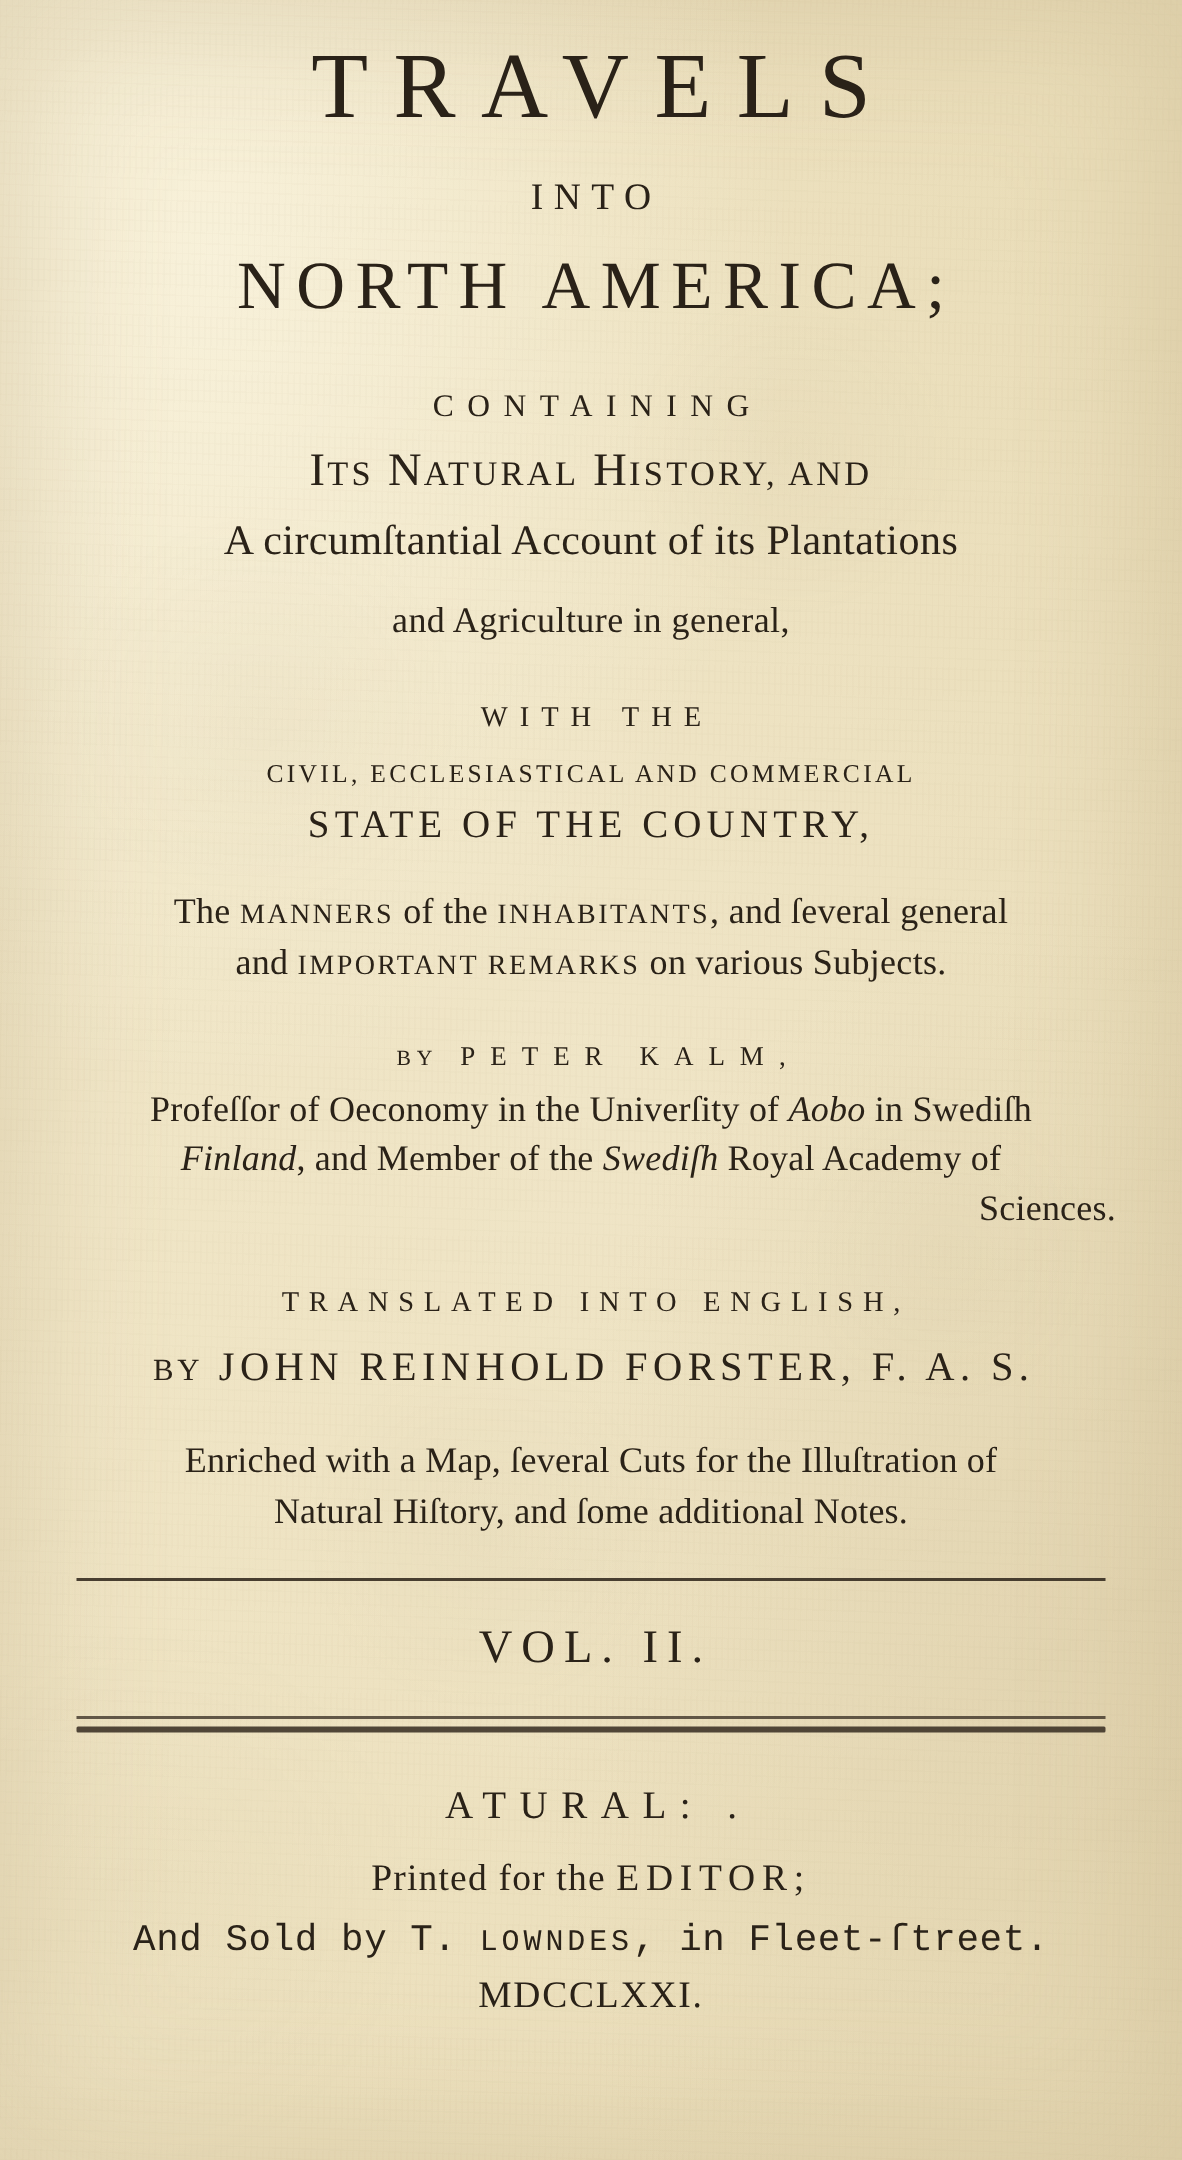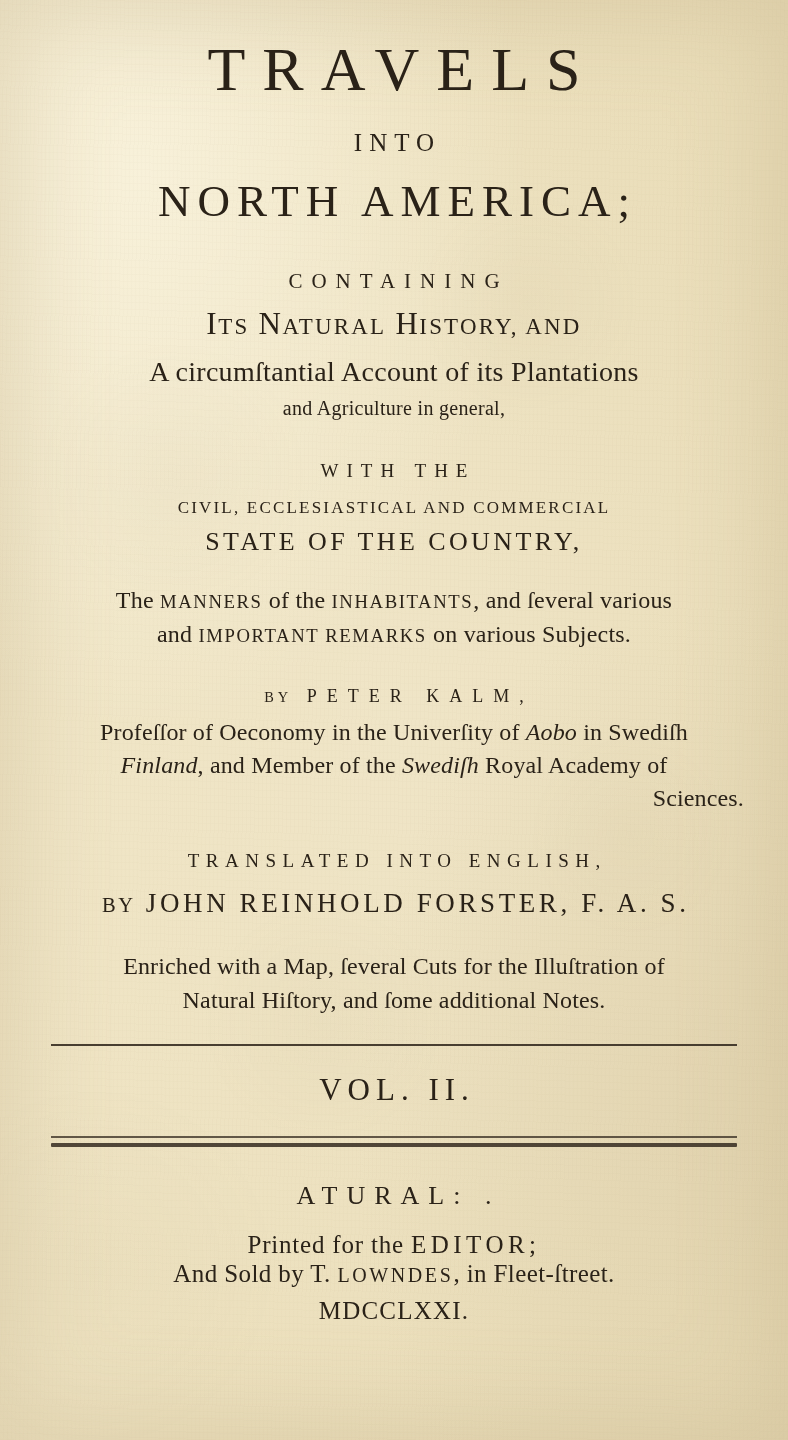--- a/index.html
+++ b/index.html
@@ -50,21 +50,21 @@
     inset: 0;
     pointer-events: none;
     box-shadow: inset 0 0 90px 18px rgba(190,170,128,0.30);
   }
 
   .content {
     position: relative;
     z-index: 3;
     width: 700px;
     margin: 0 auto;
-    padding-top: 36px;
+    padding-top: 25px;
     text-align: center;
   }
 
   .ln {
     display: block;
     white-space: nowrap;
     text-rendering: optimizeLegibility;
   }
 
   
@@ -107,22 +107,22 @@
   }
   .natural-history .sc { font-size: 0.74em; letter-spacing: 2.2px; }
   .natural-history .cap { font-size: 1em; }
 
   .circumstantial {
     font-size: 28px;
     margin-top: 14px;
     letter-spacing: 0.3px;
   }
   .agriculture {
-    font-size: 20px;
-    margin-top: 9px;
+    font-size: 24px;
+    margin-top: 24px;
     letter-spacing: 0.3px;
   }
 
   
   .blk-civil { margin-top: 40px; }
 
   .with-the {
     font-size: 19px;
     letter-spacing: 8px;
     text-indent: 8px;
@@ -224,22 +224,23 @@
 
   .printed {
     font-size: 25px;
     margin-top: 20px;
     letter-spacing: 0.8px;
   }
   .printed .spaced { letter-spacing: 4.5px; }
 
   .sold {
     font-size: 25px;
-    margin-top: 1px;
+    margin-top: 12px;
     letter-spacing: 0.4px;
+    font-family: Liberation Mono, monospace;
   }
   .sold .sc { font-size: 0.80em; letter-spacing: 2.6px; }
 
   .year {
     font-size: 25px;
     margin-top: 9px;
     letter-spacing: 1.2px;
   }
 </style>
 </head>
@@ -265,21 +266,21 @@
       <div class="ln agriculture">and Agriculture in general,</div>
     </div>
 
     <div class="blk-civil">
       <div class="ln with-the">WITH THE</div>
       <div class="ln civil-line">CIVIL, ECCLESIASTICAL AND COMMERCIAL</div>
       <div class="ln state-line">STATE OF THE COUNTRY,</div>
     </div>
 
     <div class="blk-manners">
-      <div class="ln manners-1"><span>The </span><span class="sc">MANNERS</span><span> of the </span><span class="sc">INHABITANTS</span><span>, and ſeveral various</span></div>
+      <div class="ln manners-1"><span>The </span><span class="sc">MANNERS</span><span> of the </span><span class="sc">INHABITANTS</span><span>, and ſeveral general</span></div>
       <div class="ln manners-2"><span>and </span><span class="sc">IMPORTANT REMARKS</span><span> on various Subjects.</span></div>
     </div>
 
     <div class="blk-author">
       <div class="ln by-kalm"><span class="byword">BY</span> <span>PETER KALM,</span></div>
 
       <div class="author-desc">
         <span class="ln"><span>Profeſſor of Oeconomy in the Univerſity of </span><i>Aobo</i><span> in Swediſh</span></span>
         <span class="ln"><i>Finland</i><span>, and Member of the </span><i>Swediſh</i><span> Royal Academy of</span></span>
         <span class="ln" style="text-align:right;display:block;padding-left:4px;">Sciences.</span>

